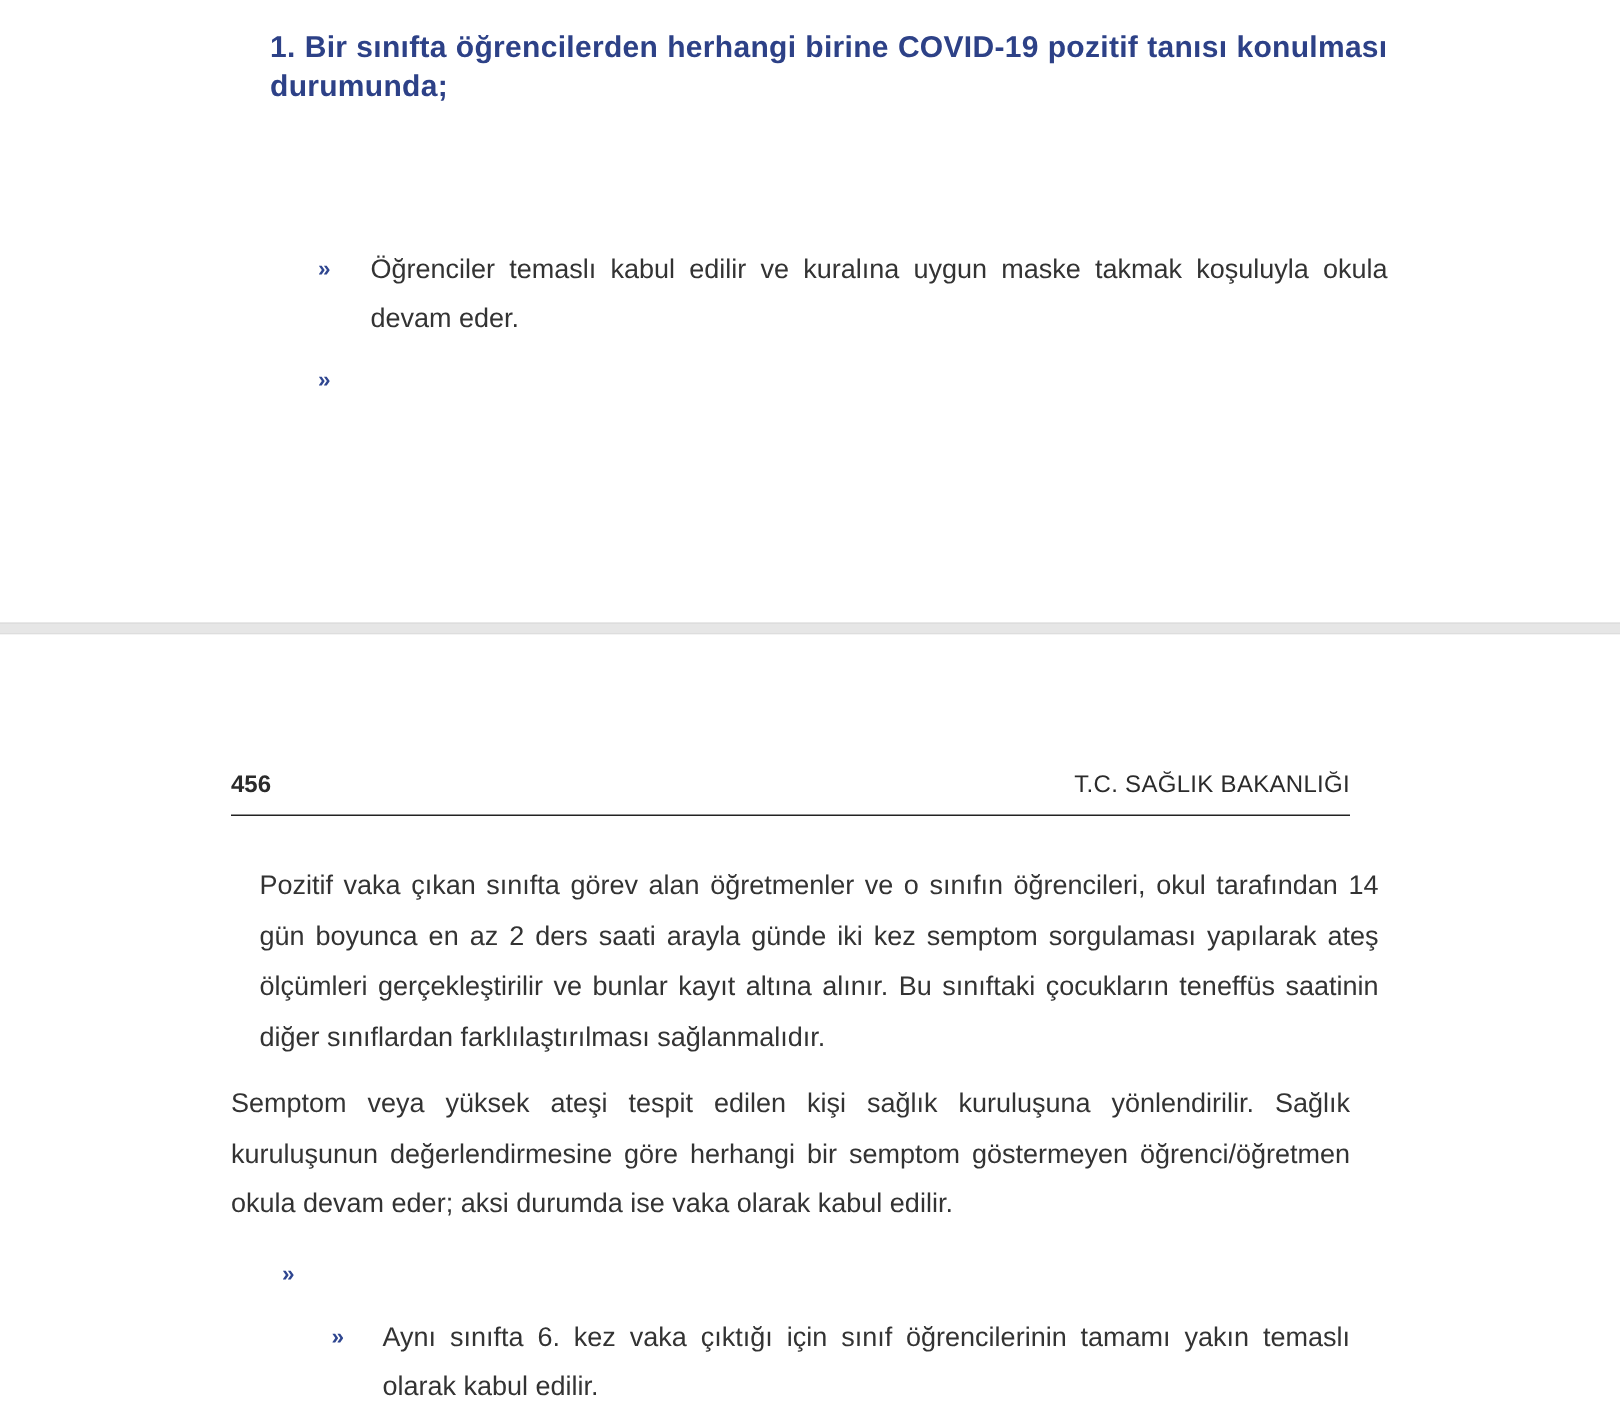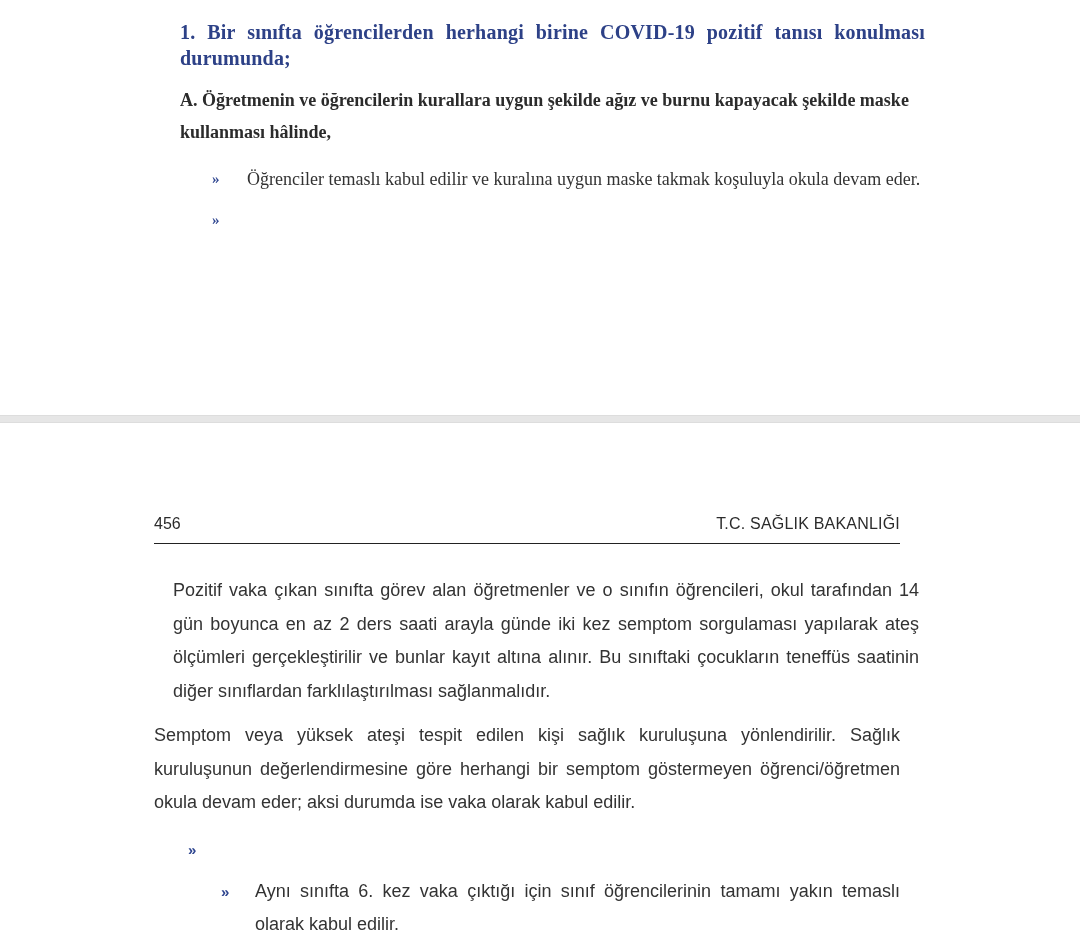--- a/index.html
+++ b/index.html
@@ -16,21 +16,20 @@
       color: #2b2b2b;
     }
     
     .page-top {
       position: absolute;
       left: 0;
       top: 0;
       width: 1080px;
       height: 415px;
       background: #ffffff;
-      font-family: Liberation Serif, serif;
     }
     .section-heading {
       position: absolute;
       left: 180px;
       top: 19px;
       width: 745px;
       font-size: 20px;
       font-weight: bold;
       line-height: 26px;
       color: #2d4187;
@@ -105,21 +104,21 @@
       top: 92px;
       width: 746px;
       height: 28px;
       border-bottom: 1.5px solid #222222;
     }
     .page-number {
       position: absolute;
       left: 0;
       top: 0;
       font-size: 16px;
-      font-weight: normal;
+      font-weight: bold;
       color: #2b2b2b;
     }
     .header-title {
       position: absolute;
       right: 0;
       top: 0;
       font-size: 16px;
       color: #2b2b2b;
       letter-spacing: 0.2px;
     }
@@ -161,21 +160,20 @@
     }
     .bullet-nested .bullet-item {
       padding-left: 34px;
     }
   </style>
 </head>
 <body>
 
 <div class="page-top">
   <h2 class="section-heading">1. Bir sınıfta öğrencilerden herhangi birine COVID-19 pozitif tanısı konulması durumunda;</h2>
-  <h3 class="sub-heading">A. Öğretmenin ve öğrencilerin kurallara uygun şekilde ağız ve burnu kapayacak şekilde maske kullanması hâlinde,</h3>
   <ul class="bullet-list-top">
     <li class="bullet-item">
       <span class="bullet-icon">»</span>
       <span>Öğrenciler temaslı kabul edilir ve kuralına uygun maske takmak koşuluyla okula devam eder.</span>
     </li>
     <li class="bullet-item">
       <span class="bullet-icon">»</span>
     </li>
   </ul>
 </div>

